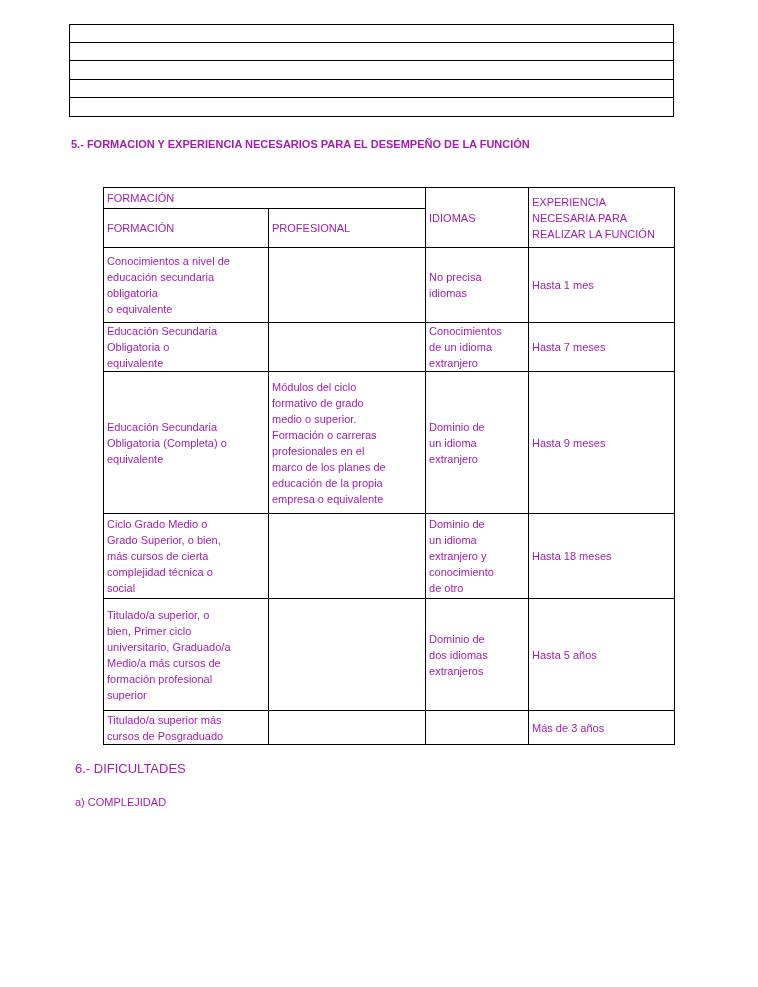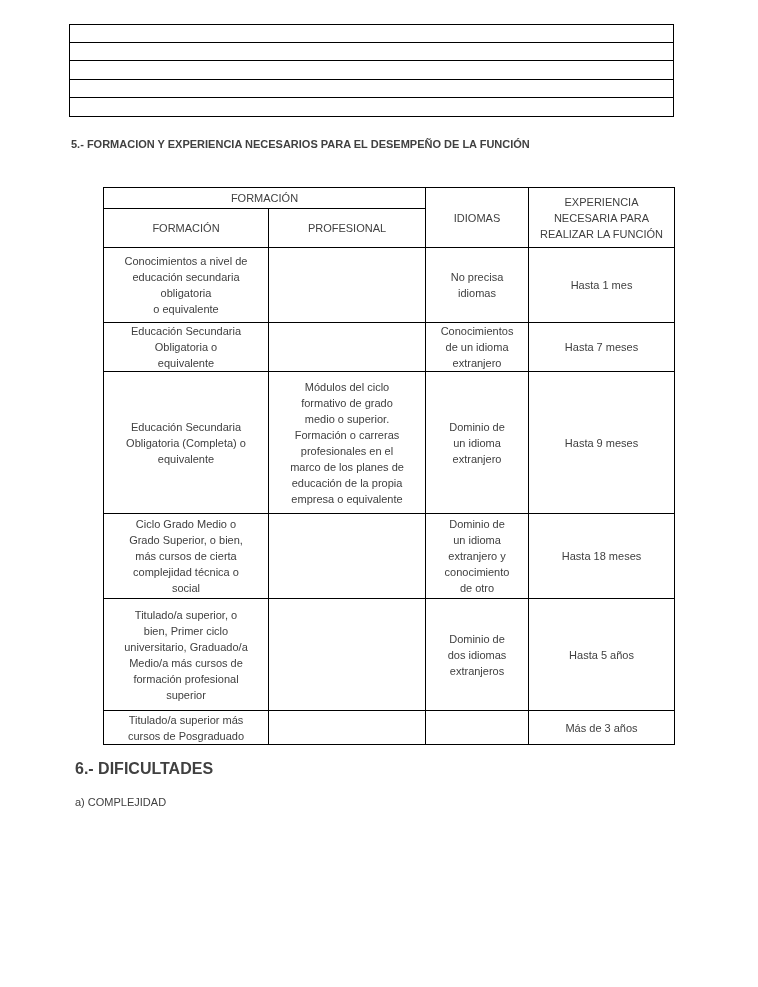--- a/index.html
+++ b/index.html
@@ -2,21 +2,21 @@
 <html><head>
 <meta charset="utf-8">
 <style>
   * { margin: 0; padding: 0; box-sizing: border-box; }
   html, body { background: #ffffff; }
   .page {
     position: relative;
     width: 758px;
     height: 826px;
     background: #ffffff;
-    color: #404040;
+    color: #a21caf;
     font-family: "Liberation Sans", "DejaVu Sans", sans-serif;
     overflow: hidden;
   }
 
   
   .top-table {
     position: absolute;
     left: 69px; top: 24px;
     width: 605px; height: 93px;
     border: 1px solid #000;
@@ -47,21 +47,21 @@
     position: absolute;
     left: 103px; top: 187px;
     width: 571px;
     border-collapse: collapse;
     table-layout: fixed;
   }
   table.ftable td {
     border: 1px solid #000;
     font-size: 11px;
     line-height: 16px;
-    text-align: center;
+    text-align: left;
     vertical-align: middle;
     white-space: pre-line;
     padding: 0 3px;
     overflow: hidden;
   }
   .col-academica  { width: 165px; }
   .col-profesional{ width: 157px; }
   .col-idiomas    { width: 103px; }
   .col-experiencia{ width: 146px; }
 
@@ -70,21 +70,21 @@
   tr.brow1 { height: 75px; }
   tr.brow2 { height: 49px; }
   tr.brow3 { height: 142px; }
   tr.brow4 { height: 85px; }
   tr.brow5 { height: 112px; }
   tr.brow6 { height: 34px; }
 
   .s6-title {
     position: absolute;
     left: 75px; top: 762px;
-    font-size: 16px; font-weight: bold;
+    font-size: 13px; font-weight: normal;
     line-height: 14px;
     white-space: nowrap;
   }
   .sub-label {
     position: absolute;
     font-size: 11px;
     line-height: 14px;
     white-space: nowrap;
   }
   .sub-a { left: 75px; top: 795px; }

